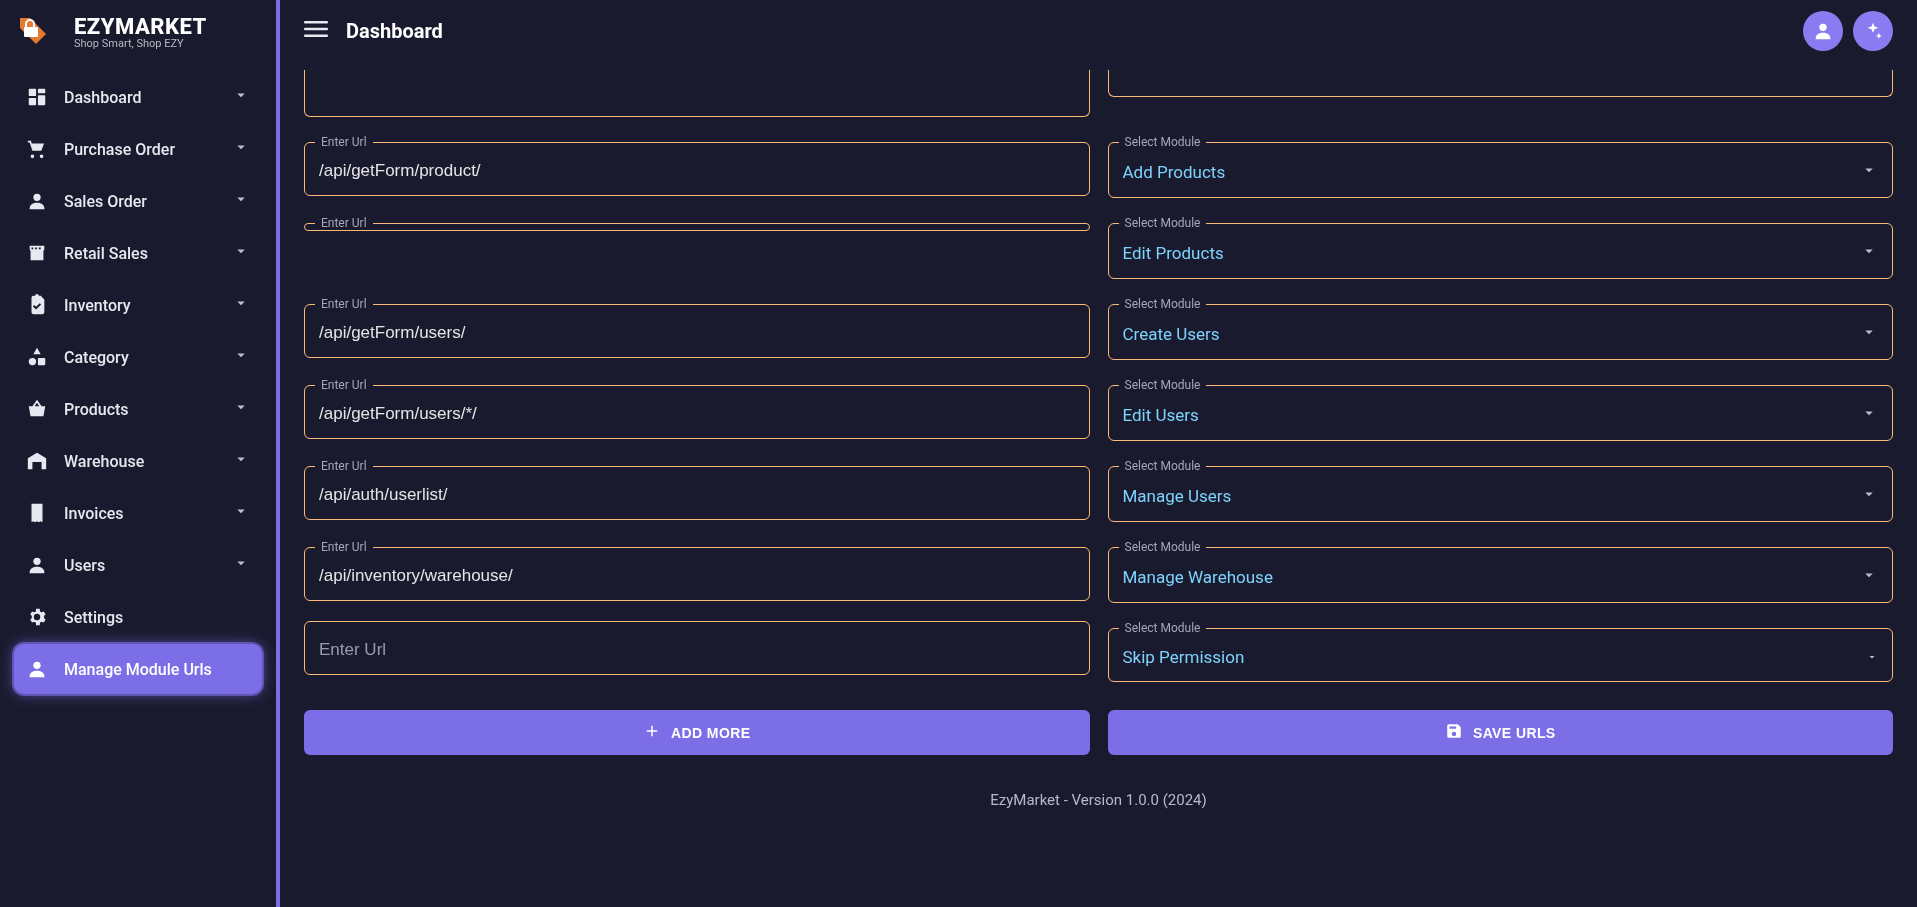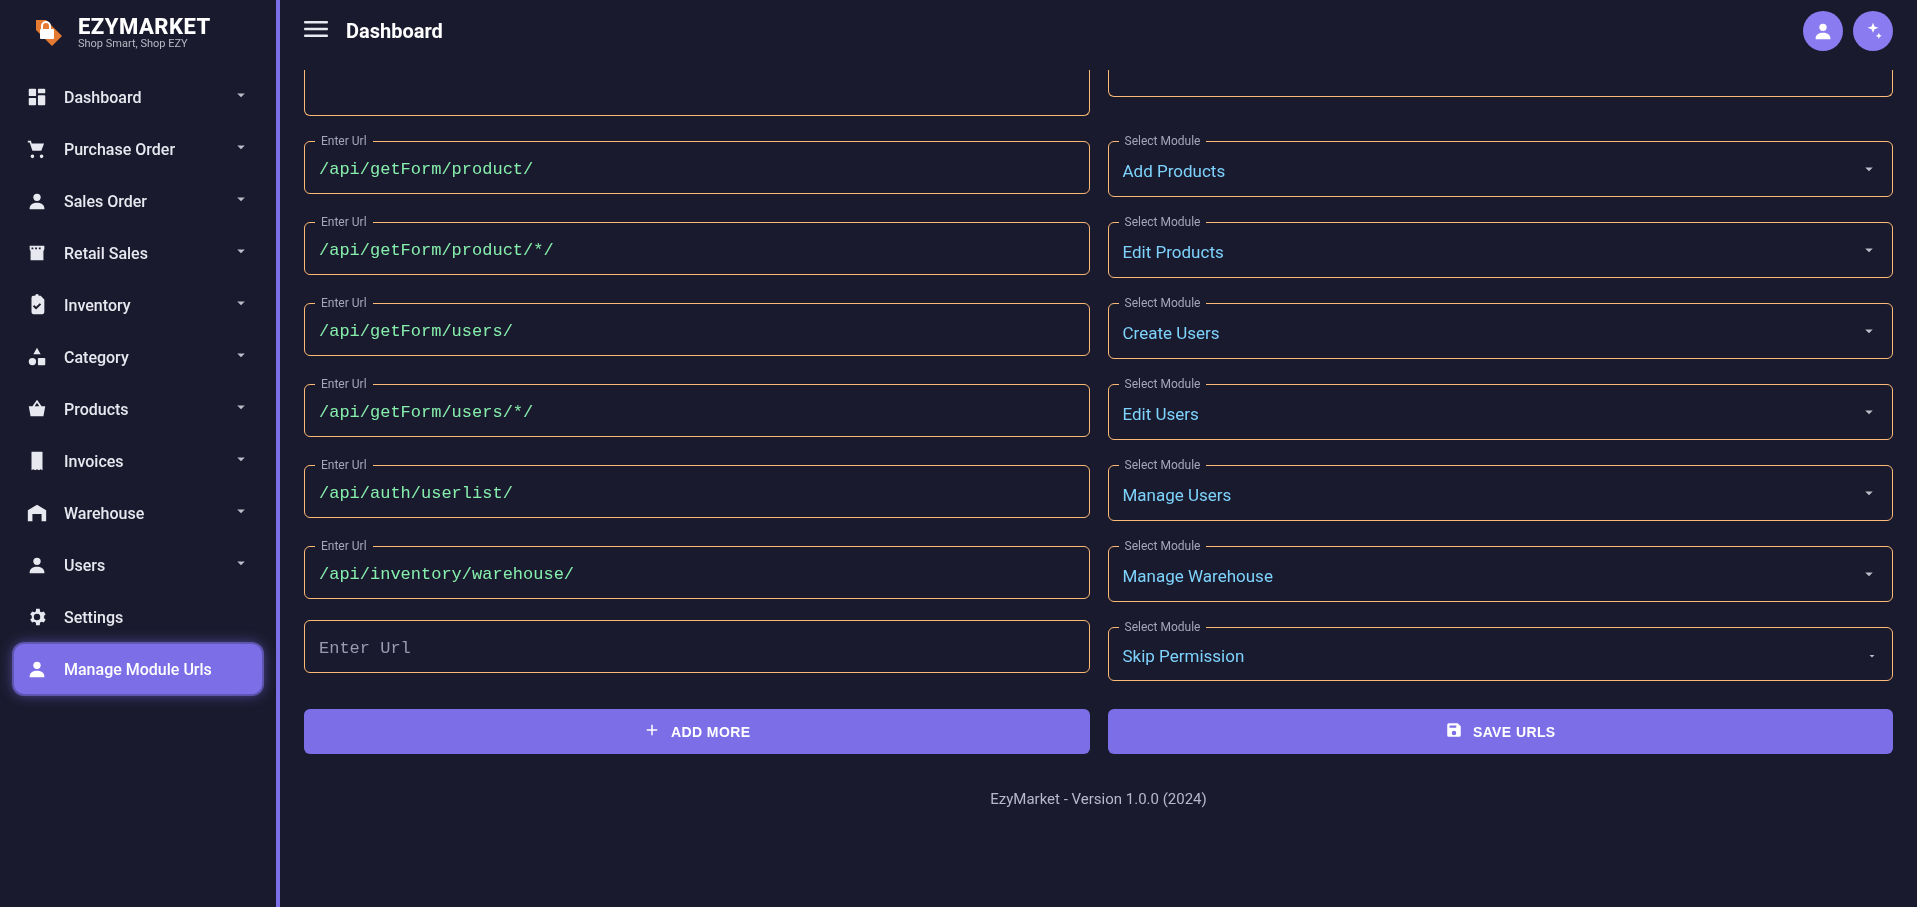--- a/index.html
+++ b/index.html
@@ -15,24 +15,24 @@
 
 .sidebar {
   width: 280px;
   background: #1a1a2e;
   border-right: 4px solid #7c6ee6;
   display: flex;
   flex-direction: column;
   overflow-y: auto;
 }
 .logo-wrap {
-  padding: 14px 20px 18px 32px;
+  padding: 14px 20px 18px 16px;
   display: flex;
-  align-items: flex-end;
-  gap: 12px;
+  align-items: flex-start;
+  gap: 24px;
 }
 .logo-mark svg { display: block; }
 .logo-text { display: flex; flex-direction: column; }
 .logo-title { font-weight: 800; font-size: 22px; letter-spacing: 0.5px; color: #fff; }
 .logo-tag { font-size: 11px; color: #b8b8c4; margin-top: -2px; }
 
 .nav { padding: 4px 14px 18px 14px; display: flex; flex-direction: column; gap: 2px; }
 .nav-item {
   display: flex; align-items: center; gap: 16px;
   padding: 14px 12px;
@@ -104,25 +104,24 @@
 .field legend {
   font-size: 12px;
   color: #a6a6b8;
   padding: 0 6px;
   margin-left: 10px;
 }
 .text-input {
   width:100%;
   border:none;
   background:transparent;
-  color:#86efac;
+  color:#e5e5e5;
   font-size:17px;
   padding: 12px 14px 14px 14px;
   outline:none;
-  font-family:Liberation Mono, monospace;
 }
 .text-input::placeholder { color:#7d7d94; }
 
 .select-inner {
   display:flex; align-items:center;
   padding: 12px 14px 14px 14px;
   cursor:pointer;
 }
 .select-value { flex:1; font-size:17px; color:#7dd3fc; }
 .select-caret { color:#bdbdc9; }
@@ -257,35 +256,35 @@
             </svg>
           </span>
           <span class="nav-label">Products</span>
           <span class="chev"><svg width="18" height="18" viewBox="0 0 24 24" fill="currentColor">
               <path d="M7 10l5 5 5-5z"></path>
             </svg></span>
         </div>
         <div class="nav-item">
           <span class="nav-icon">
             <svg width="22" height="22" viewBox="0 0 24 24" fill="currentColor">
+              <path d="M12 3L2 9v12h5v-8h10v8h5V9L12 3z"></path>
+            </svg>
+          </span>
+          <span class="nav-label">Warehouse</span>
+          <span class="chev"><svg width="18" height="18" viewBox="0 0 24 24" fill="currentColor">
+              <path d="M7 10l5 5 5-5z"></path>
+            </svg></span>
+        </div>
+        <div class="nav-item">
+          <span class="nav-icon">
+            <svg width="22" height="22" viewBox="0 0 24 24" fill="currentColor">
               <path d="M6 2h12v20l-2-1-2 1-2-1-2 1-2-1-2 1V2zm3 5h6v2H9V7zm0 4h6v2H9v-2zm0 4h6v2H9v-2z"></path>
             </svg>
           </span>
           <span class="nav-label">Invoices</span>
-          <span class="chev"><svg width="18" height="18" viewBox="0 0 24 24" fill="currentColor">
-              <path d="M7 10l5 5 5-5z"></path>
-            </svg></span>
-        </div>
-        <div class="nav-item">
-          <span class="nav-icon">
-            <svg width="22" height="22" viewBox="0 0 24 24" fill="currentColor">
-              <path d="M12 3L2 9v12h5v-8h10v8h5V9L12 3z"></path>
-            </svg>
-          </span>
-          <span class="nav-label">Warehouse</span>
           <span class="chev"><svg width="18" height="18" viewBox="0 0 24 24" fill="currentColor">
               <path d="M7 10l5 5 5-5z"></path>
             </svg></span>
         </div>
         <div class="nav-item">
           <span class="nav-icon">
             <svg width="22" height="22" viewBox="0 0 24 24" fill="currentColor">
               <circle cx="12" cy="8" r="4"></circle>
               <path d="M4 20c0-4 4-6 8-6s8 2 8 6v1H4z"></path>
             </svg>
@@ -373,21 +372,21 @@
                   <span class="select-value">Add Products</span>
                   <span class="select-caret"><svg width="18" height="18" viewBox="0 0 24 24" fill="currentColor">
                       <path d="M7 10l5 5 5-5z"></path>
                     </svg></span>
                 </div>
               </fieldset>
             </div>
           </div>
           <div class="form-row">
             <div class="field">
-              <fieldset><legend>Enter Url</legend><input class="text-input" type="text" value="/api/getForm/product/*/" style=""></fieldset>
+              <fieldset><legend>Enter Url</legend></fieldset>
             </div>
             <div class="field">
               <fieldset>
                 <legend>Select Module</legend>
                 <div class="select-inner">
                   <span class="select-value">Edit Products</span>
                   <span class="select-caret"><svg width="18" height="18" viewBox="0 0 24 24" fill="currentColor">
                       <path d="M7 10l5 5 5-5z"></path>
                     </svg></span>
                 </div>

